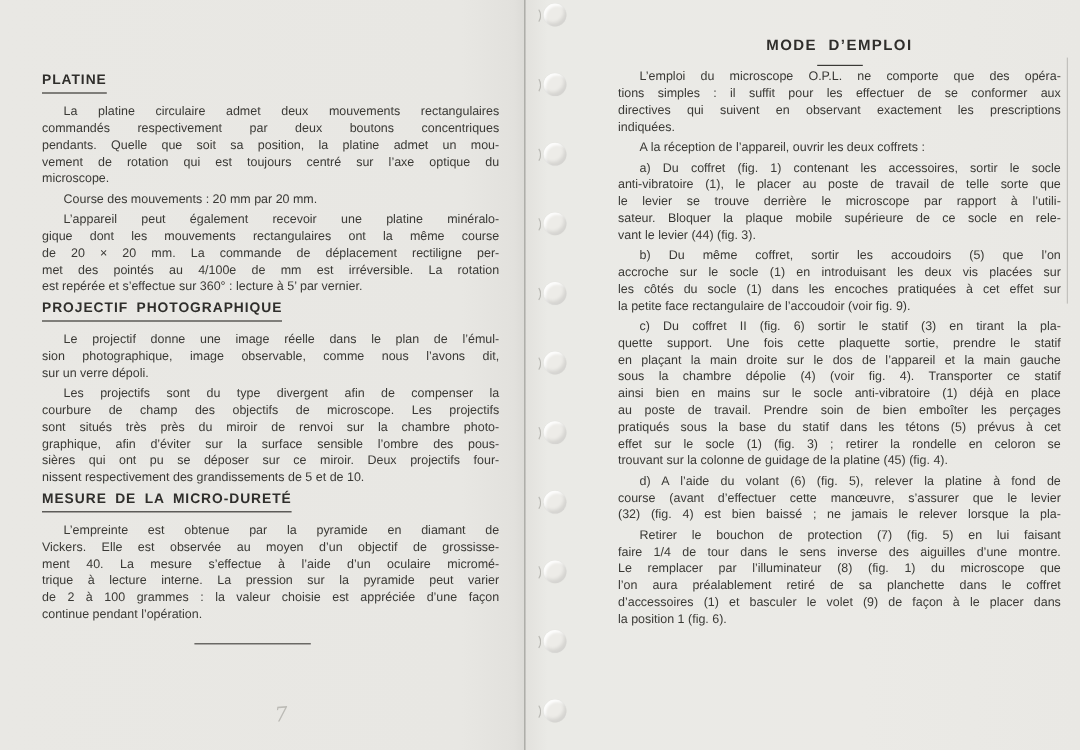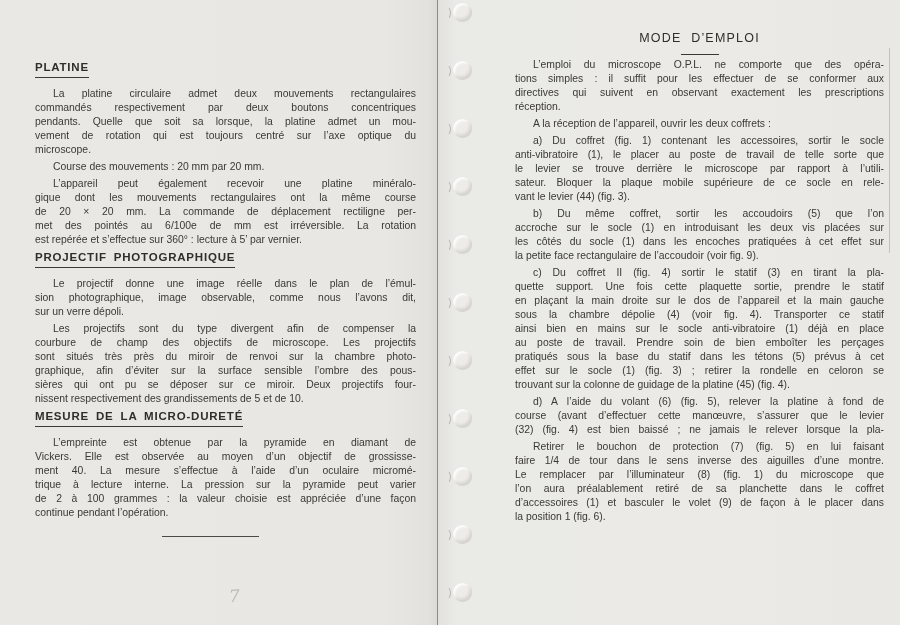--- a/index.html
+++ b/index.html
@@ -42,21 +42,21 @@
   .section-heading span {
     display:inline-block; padding-bottom:3px; border-bottom:1.5px solid #3a3936;
   }
 
   .para { margin:3px 0; }
   .ln { text-align:justify; text-align-last:justify; }
   .ln.lnlast { text-align-last:left; }
   .ln.indent { text-indent:18px; }
 
   .right-title {
-    text-align:center; font-size:12.5px; font-weight:normal;
+    text-align:center; font-size:12.5px; font-weight:bold;
     letter-spacing:1.2px; word-spacing:5px; color:#2f2e2b; margin:0;
   }
   .title-rule { width:38px; border:0; border-top:1.5px solid #3a3936; margin:9px auto 0 auto; }
   .right-paras { }
 
   .footer-divider {
     width:97px; height:0; border-top:1.5px solid #4b4a46;
     margin:16px 0 0 127px;
   }
 
@@ -86,32 +86,32 @@
 <div class="spread">
 
   <div class="page page-left">
     <div class="content content-left">
       <div id="left-sections">
           <section>
             <h2 class="section-heading"><span>PLATINE</span></h2>
             <div class="para">
               <div class="ln indent">La platine circulaire admet deux mouvements rectangulaires</div>
               <div class="ln">commandés respectivement par deux boutons concentriques</div>
-              <div class="ln">pendants. Quelle que soit sa lorsque, la platine admet un mou-</div>
+              <div class="ln">pendants. Quelle que soit sa position, la platine admet un mou-</div>
               <div class="ln">vement de rotation qui est toujours centré sur l’axe optique du</div>
               <div class="ln lnlast">microscope.</div>
             </div>
             <div class="para">
               <div class="ln indent lnlast">Course des mouvements : 20 mm par 20 mm.</div>
             </div>
             <div class="para">
               <div class="ln indent">L’appareil peut également recevoir une platine minéralo-</div>
               <div class="ln">gique dont les mouvements rectangulaires ont la même course</div>
               <div class="ln">de 20 × 20 mm. La commande de déplacement rectiligne per-</div>
-              <div class="ln">met des pointés au 6/100e de mm est irréversible. La rotation</div>
+              <div class="ln">met des pointés au 4/100e de mm est irréversible. La rotation</div>
               <div class="ln lnlast">est repérée et s’effectue sur 360° : lecture à 5’ par vernier.</div>
             </div>
           </section>
           <section>
             <h2 class="section-heading"><span>PROJECTIF PHOTOGRAPHIQUE</span></h2>
             <div class="para">
               <div class="ln indent">Le projectif donne une image réelle dans le plan de l’émul-</div>
               <div class="ln">sion photographique, image observable, comme nous l’avons dit,</div>
               <div class="ln lnlast">sur un verre dépoli.</div>
             </div>
@@ -158,40 +158,40 @@
         <div class="hole" style="top: 583px;"></div>
       </div>
     <div class="content content-right">
       <h1 class="right-title">MODE D’EMPLOI</h1>
       <hr class="title-rule">
       <div class="right-paras" id="right-paras">
           <div class="para">
             <div class="ln indent">L’emploi du microscope O.P.L. ne comporte que des opéra-</div>
             <div class="ln">tions simples : il suffit pour les effectuer de se conformer aux</div>
             <div class="ln">directives qui suivent en observant exactement les prescriptions</div>
-            <div class="ln lnlast">réception.</div>
+            <div class="ln lnlast">indiquées.</div>
           </div>
           <div class="para">
             <div class="ln indent lnlast">A la réception de l’appareil, ouvrir les deux coffrets :</div>
           </div>
           <div class="para">
             <div class="ln indent">a) Du coffret (fig. 1) contenant les accessoires, sortir le socle</div>
             <div class="ln">anti-vibratoire (1), le placer au poste de travail de telle sorte que</div>
             <div class="ln">le levier se trouve derrière le microscope par rapport à l’utili-</div>
             <div class="ln">sateur. Bloquer la plaque mobile supérieure de ce socle en rele-</div>
             <div class="ln lnlast">vant le levier (44) (fig. 3).</div>
           </div>
           <div class="para">
             <div class="ln indent">b) Du même coffret, sortir les accoudoirs (5) que l’on</div>
             <div class="ln">accroche sur le socle (1) en introduisant les deux vis placées sur</div>
             <div class="ln">les côtés du socle (1) dans les encoches pratiquées à cet effet sur</div>
             <div class="ln lnlast">la petite face rectangulaire de l’accoudoir (voir fig. 9).</div>
           </div>
           <div class="para">
-            <div class="ln indent">c) Du coffret II (fig. 4) sortir le statif (3) en tirant la pla-</div>
+            <div class="ln indent">c) Du coffret II (fig. 6) sortir le statif (3) en tirant la pla-</div>
             <div class="ln">quette support. Une fois cette plaquette sortie, prendre le statif</div>
             <div class="ln">en plaçant la main droite sur le dos de l’appareil et la main gauche</div>
             <div class="ln">sous la chambre dépolie (4) (voir fig. 4). Transporter ce statif</div>
             <div class="ln">ainsi bien en mains sur le socle anti-vibratoire (1) déjà en place</div>
             <div class="ln">au poste de travail. Prendre soin de bien emboîter les perçages</div>
             <div class="ln">pratiqués sous la base du statif dans les tétons (5) prévus à cet</div>
             <div class="ln">effet sur le socle (1) (fig. 3) ; retirer la rondelle en celoron se</div>
             <div class="ln lnlast">trouvant sur la colonne de guidage de la platine (45) (fig. 4).</div>
           </div>
           <div class="para">

